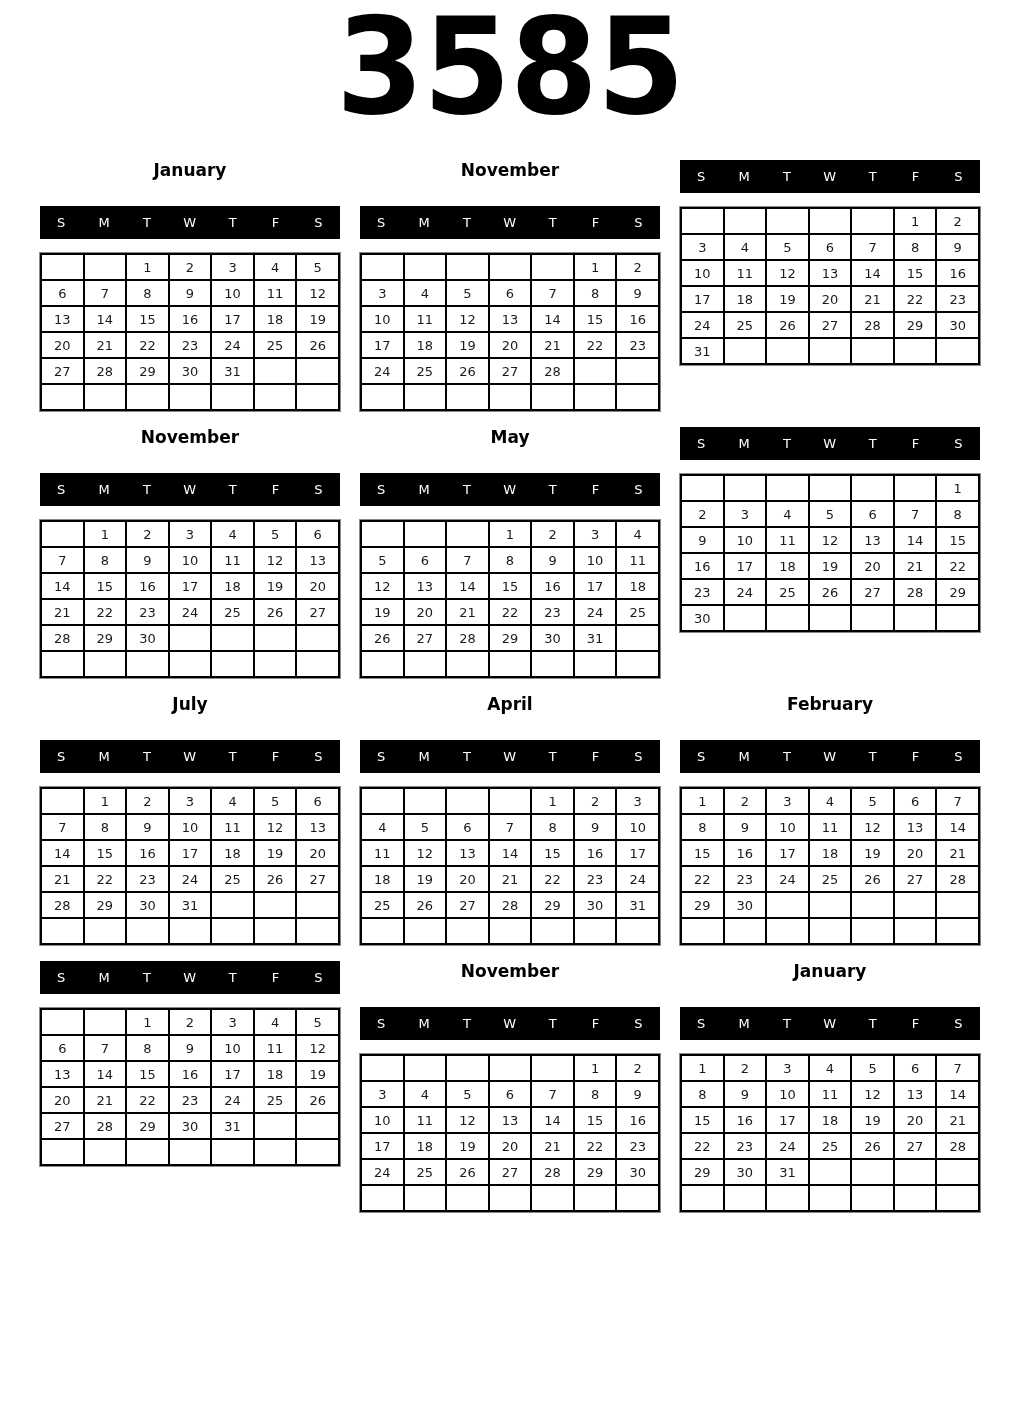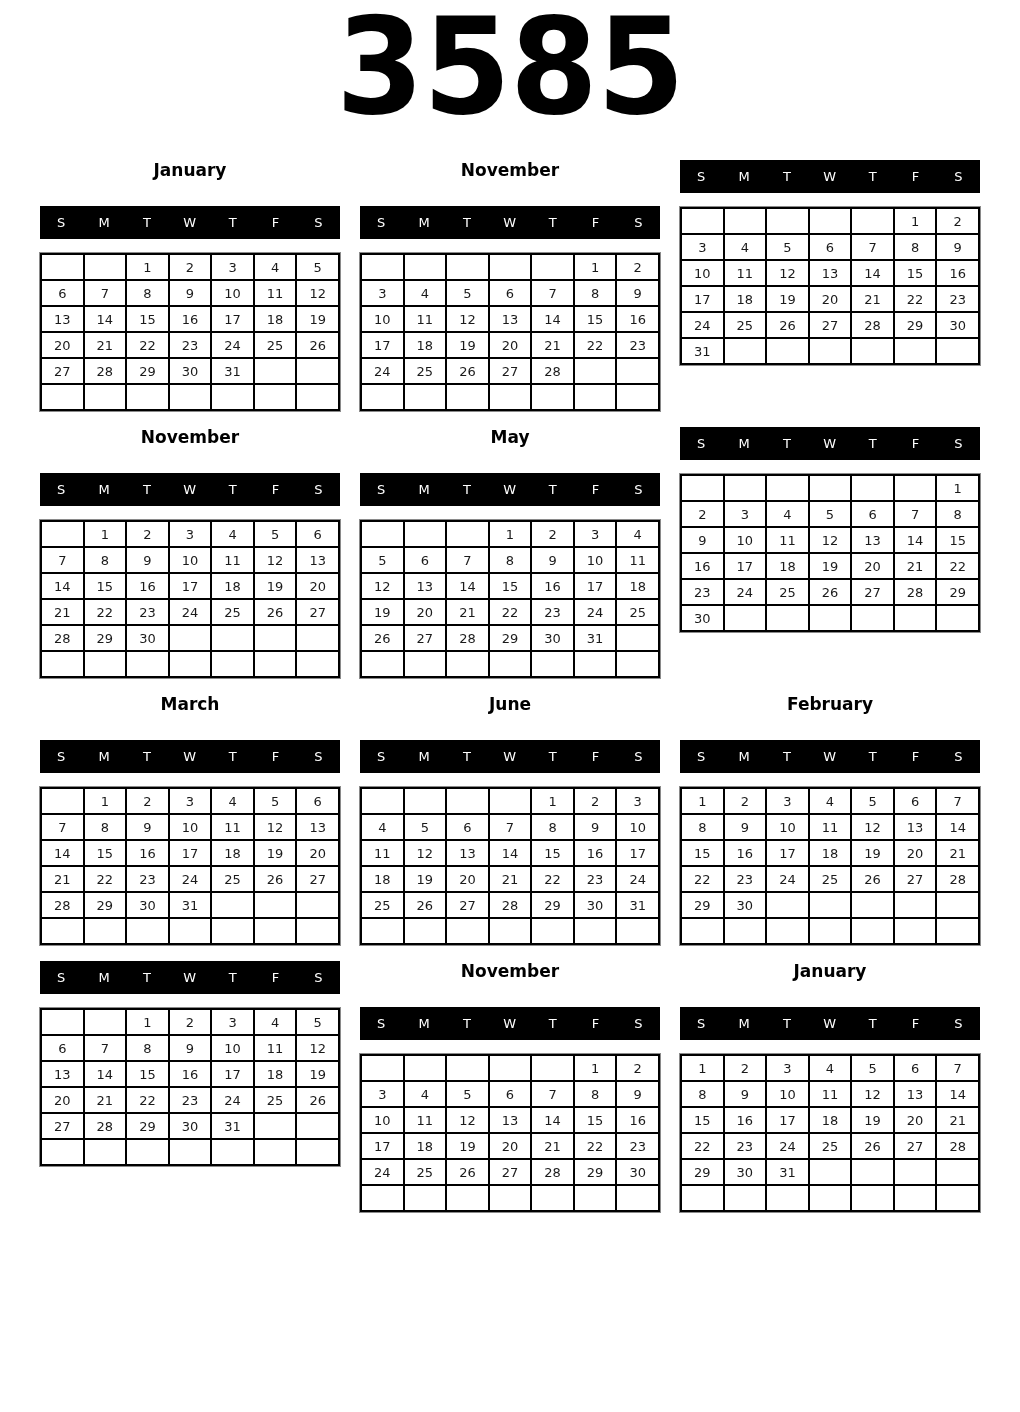--- a/index.html
+++ b/index.html
@@ -512,21 +512,21 @@
               <td></td>
               <td></td>
               <td></td>
               <td></td>
             </tr>
           </tbody>
     </table>
   </section>
 
   <section class="month">
-    <h2 class="month-name">March</h2>
+    <h2 class="month-name">July</h2>
     <div class="weekday-bar">
           <span>S</span>
           <span>M</span>
           <span>T</span>
           <span>W</span>
           <span>T</span>
           <span>F</span>
           <span>S</span>
         </div>
     <table class="days">
@@ -583,21 +583,21 @@
               <td></td>
               <td></td>
               <td></td>
               <td></td>
             </tr>
           </tbody>
     </table>
   </section>
 
   <section class="month">
-    <h2 class="month-name">June</h2>
+    <h2 class="month-name">April</h2>
     <div class="weekday-bar">
           <span>S</span>
           <span>M</span>
           <span>T</span>
           <span>W</span>
           <span>T</span>
           <span>F</span>
           <span>S</span>
         </div>
     <table class="days">

